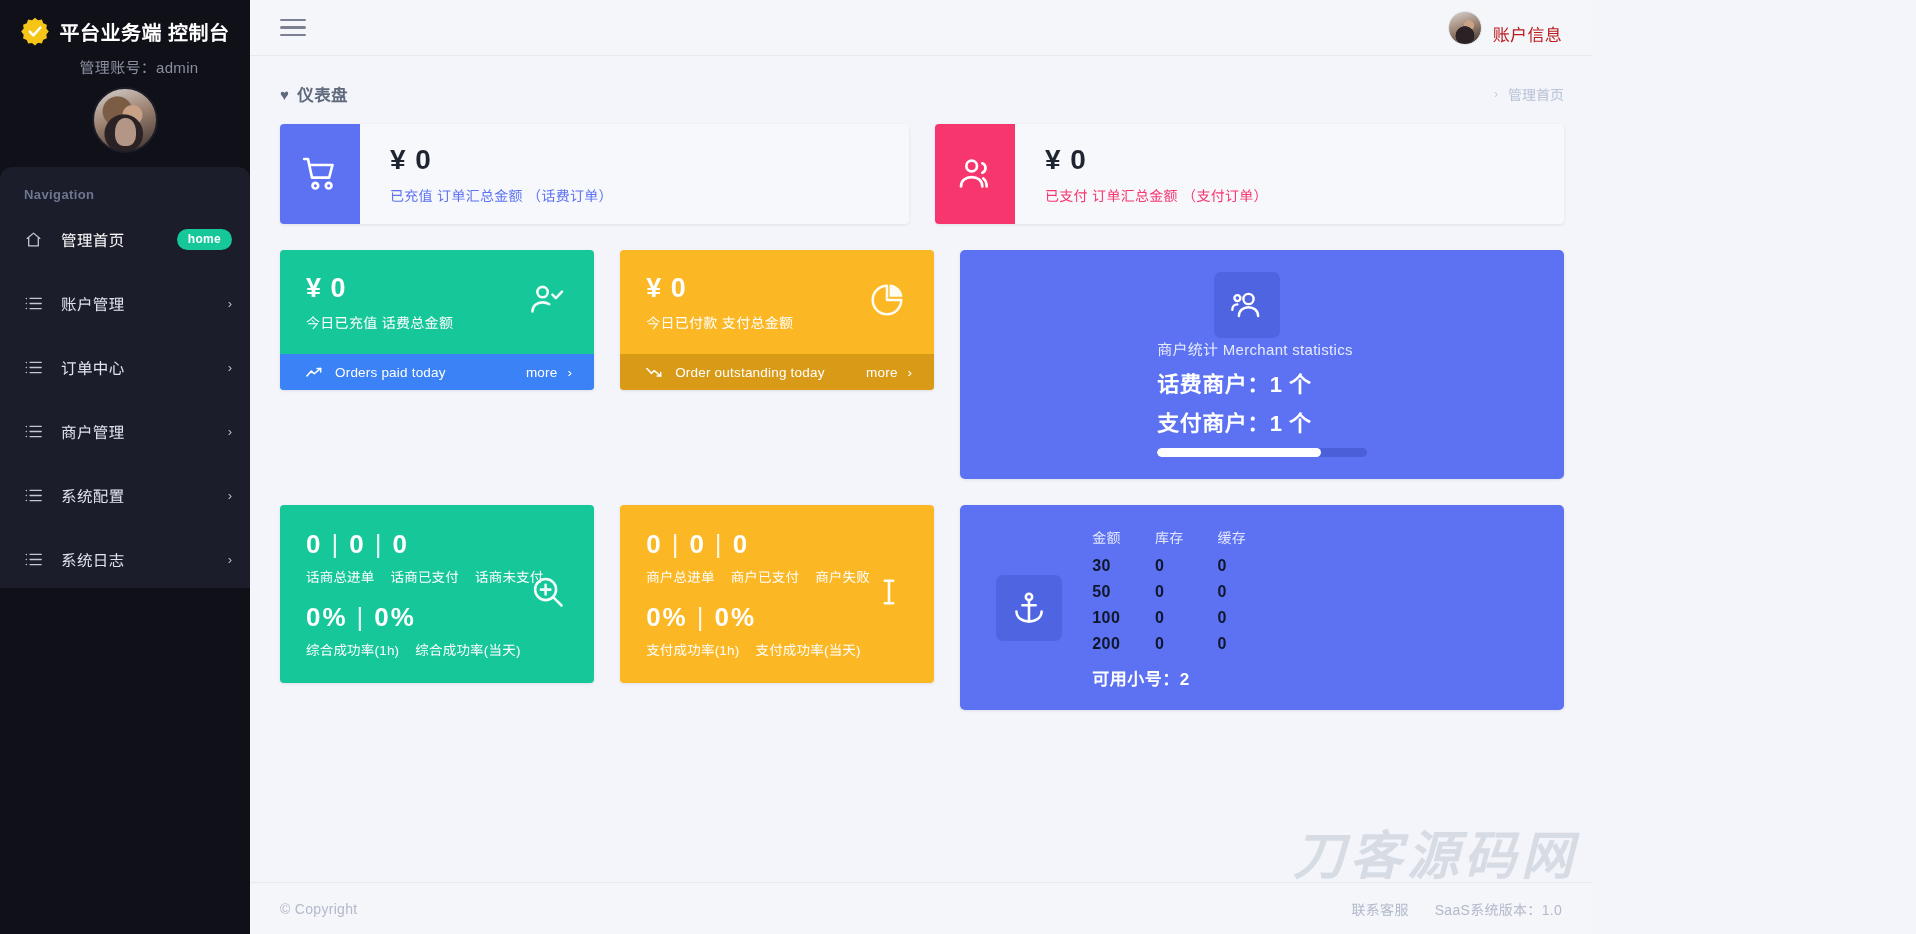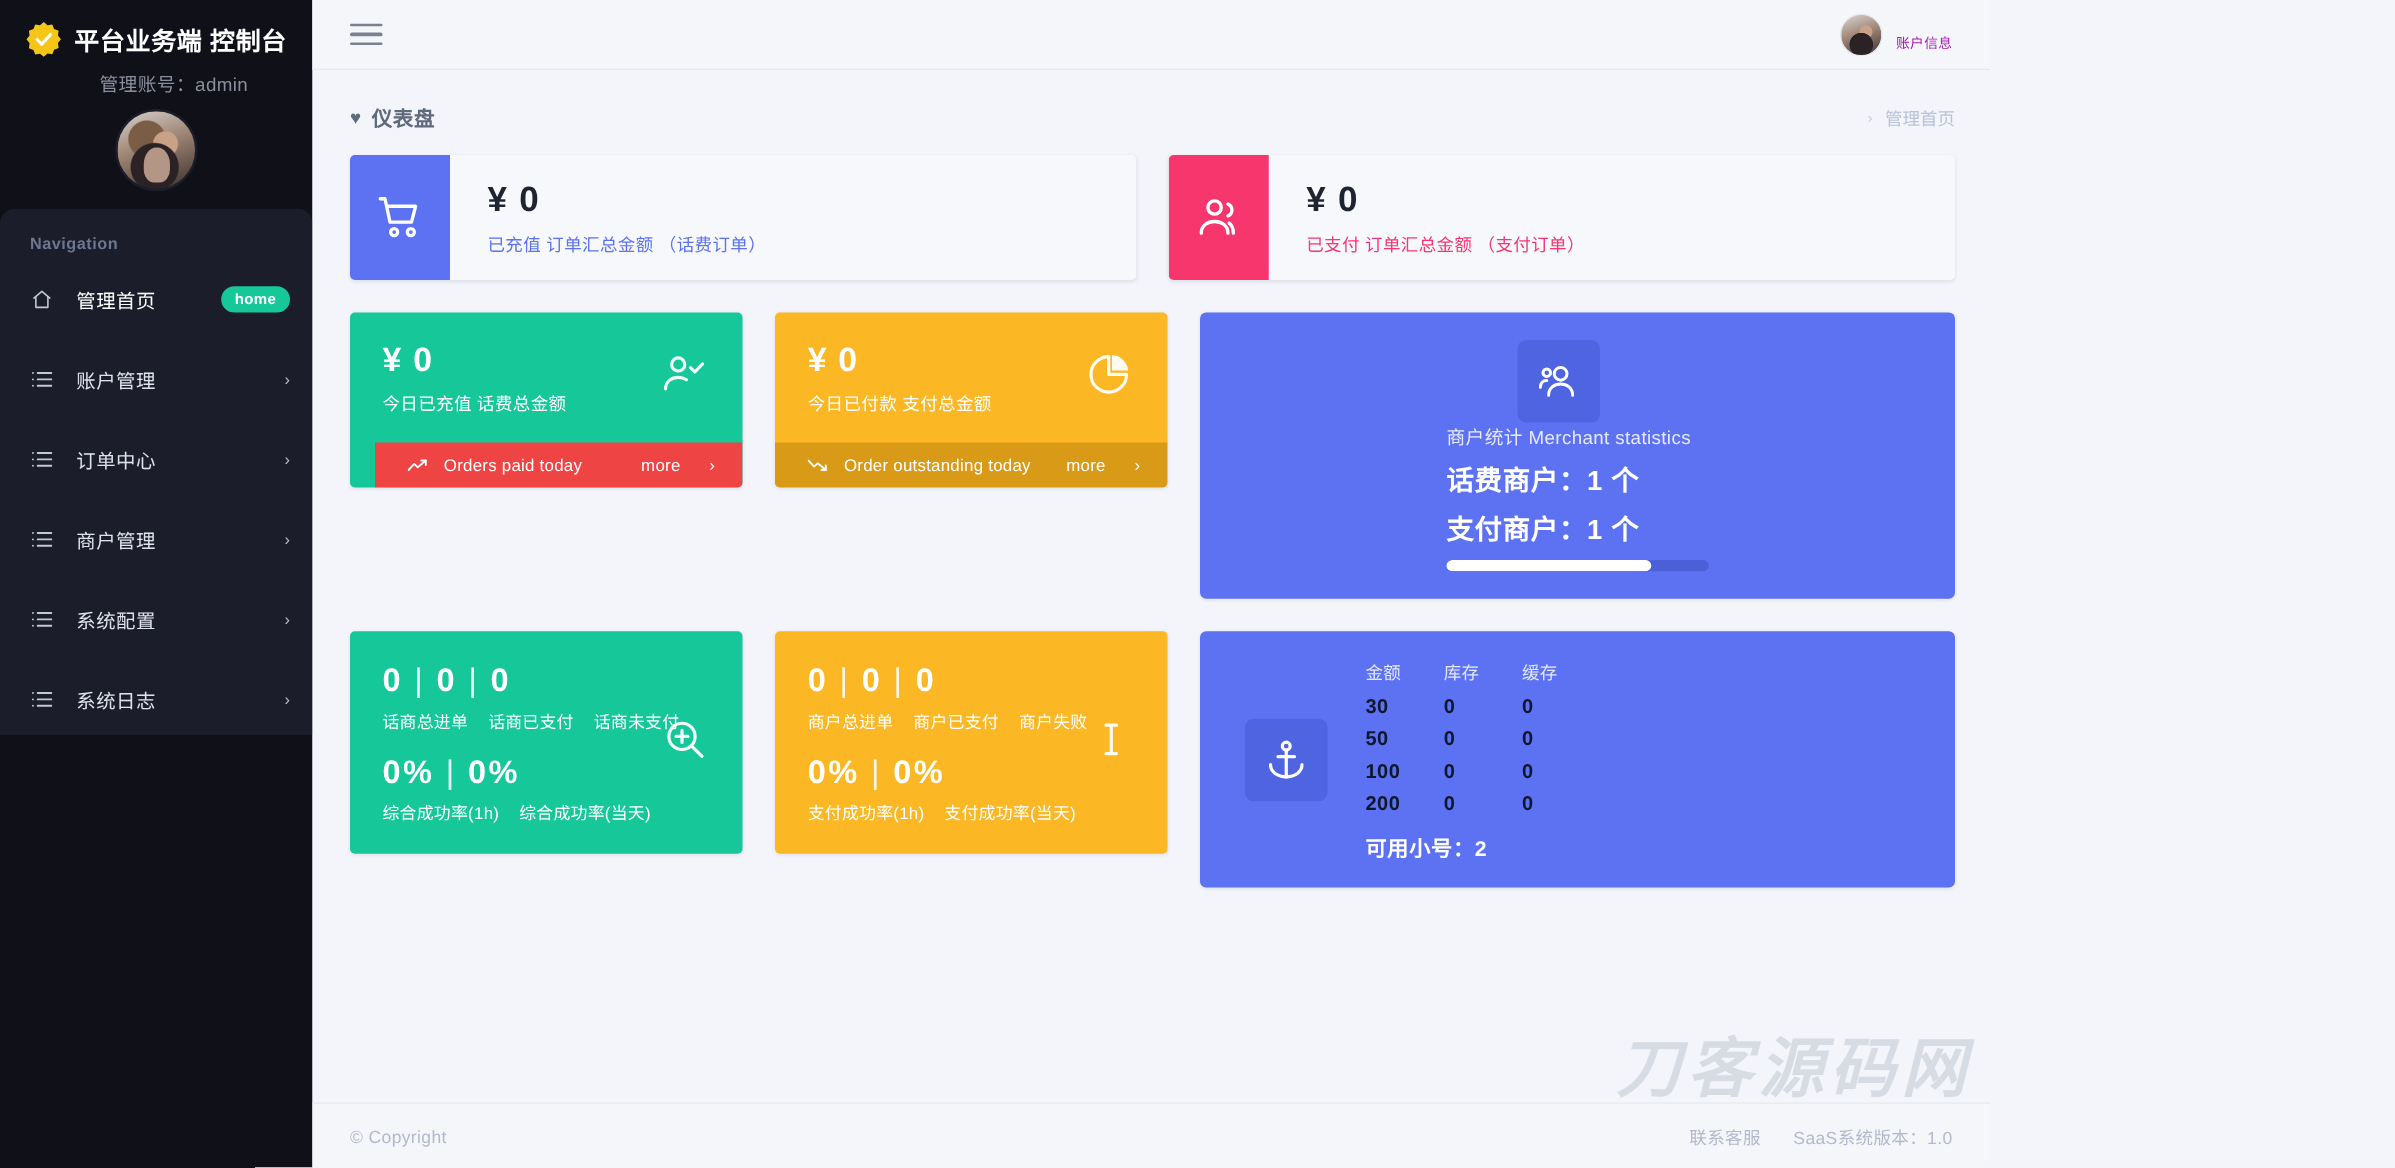--- a/index.html
+++ b/index.html
@@ -93,21 +93,21 @@
     cursor: pointer; padding-right: 6px;
   }
   .topbar-avatar {
     width: 34px; height: 34px; border-radius: 50%;
     background:
       radial-gradient(circle at 50% 74%, #2b2226 0 32%, rgba(43,34,38,0) 34%),
       radial-gradient(circle at 62% 42%, #c8a187 0 18%, rgba(200,161,135,0) 20%),
       linear-gradient(160deg, #dad6d2 0%, #9d8372 48%, #3a2f2c 100%);
     border: 1px solid #e3e5ee;
   }
-  .topbar-text { color: #a21caf; font-size: 11px; letter-spacing: .3px; margin-top: 11px; }
+  .topbar-text { color: #b91c1c; font-size: 17px; letter-spacing: .3px; margin-top: 11px; }
 
   .content { flex: 1 1 auto; position: relative; overflow: hidden; }
 
   .page-head {
     display: flex; align-items: center;
     padding: 26px 28px 0 30px;
   }
   .page-title {
     display: flex; align-items: center; gap: 8px;
     color: #5f6a7d; font-size: 16.5px; font-weight: bold; letter-spacing: .4px;
@@ -153,24 +153,24 @@
   .tile-amount { font-size: 27px; font-weight: bold; letter-spacing: 1px; }
   .tile-sub { font-size: 14px; margin-top: 8px; letter-spacing: .3px; }
   .tile-bigicon {
     position: absolute; right: 28px; top: 50%; transform: translateY(-50%);
     opacity: .95;
   }
   .tile-foot {
     display: flex; align-items: center; height: 36px; padding: 0 22px 0 26px;
     font-size: 13.5px; letter-spacing: .2px;
   }
-  .foot-green { background: #ef4444; margin-left: 20px; }
+  .foot-green { background: #3b82f6; }
   .foot-orange { background: #d99b17; }
   .foot-ico { margin-right: 13px; display: flex; align-items: center; }
-  .foot-more { margin-left: auto; display: flex; align-items: center; gap: 23px; cursor: pointer; }
+  .foot-more { margin-left: auto; display: flex; align-items: center; gap: 10px; cursor: pointer; }
 
   
   .stat-body { padding: 24px 26px 24px 26px; min-height: 150px; position: relative; }
   .stat-nums { font-size: 26px; font-weight: bold; letter-spacing: 2px; }
   .stat-nums .bar { font-weight: normal; opacity: .9; padding: 0 9px; }
   .stat-labels { font-size: 13.5px; margin-top: 6px; letter-spacing: .2px; }
   .stat-labels span { margin-right: 16px; }
   .stat-block2 { margin-top: 16px; }
 
   

